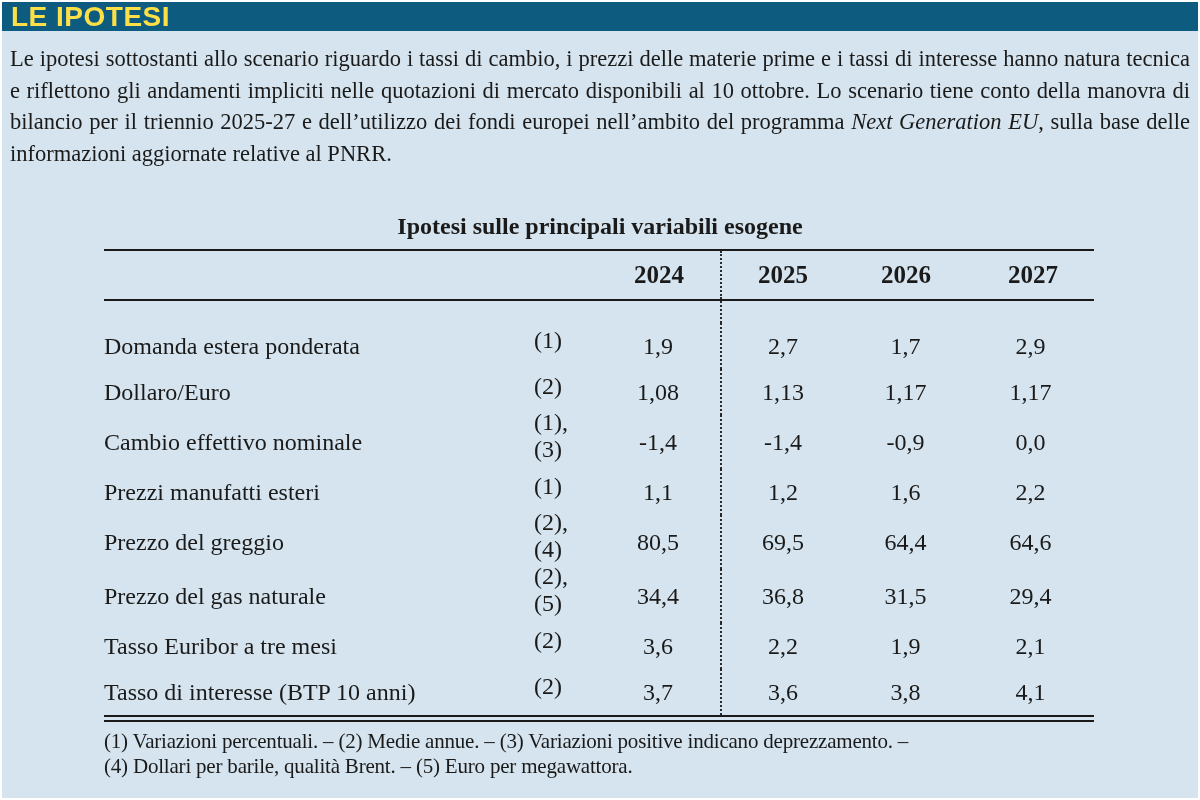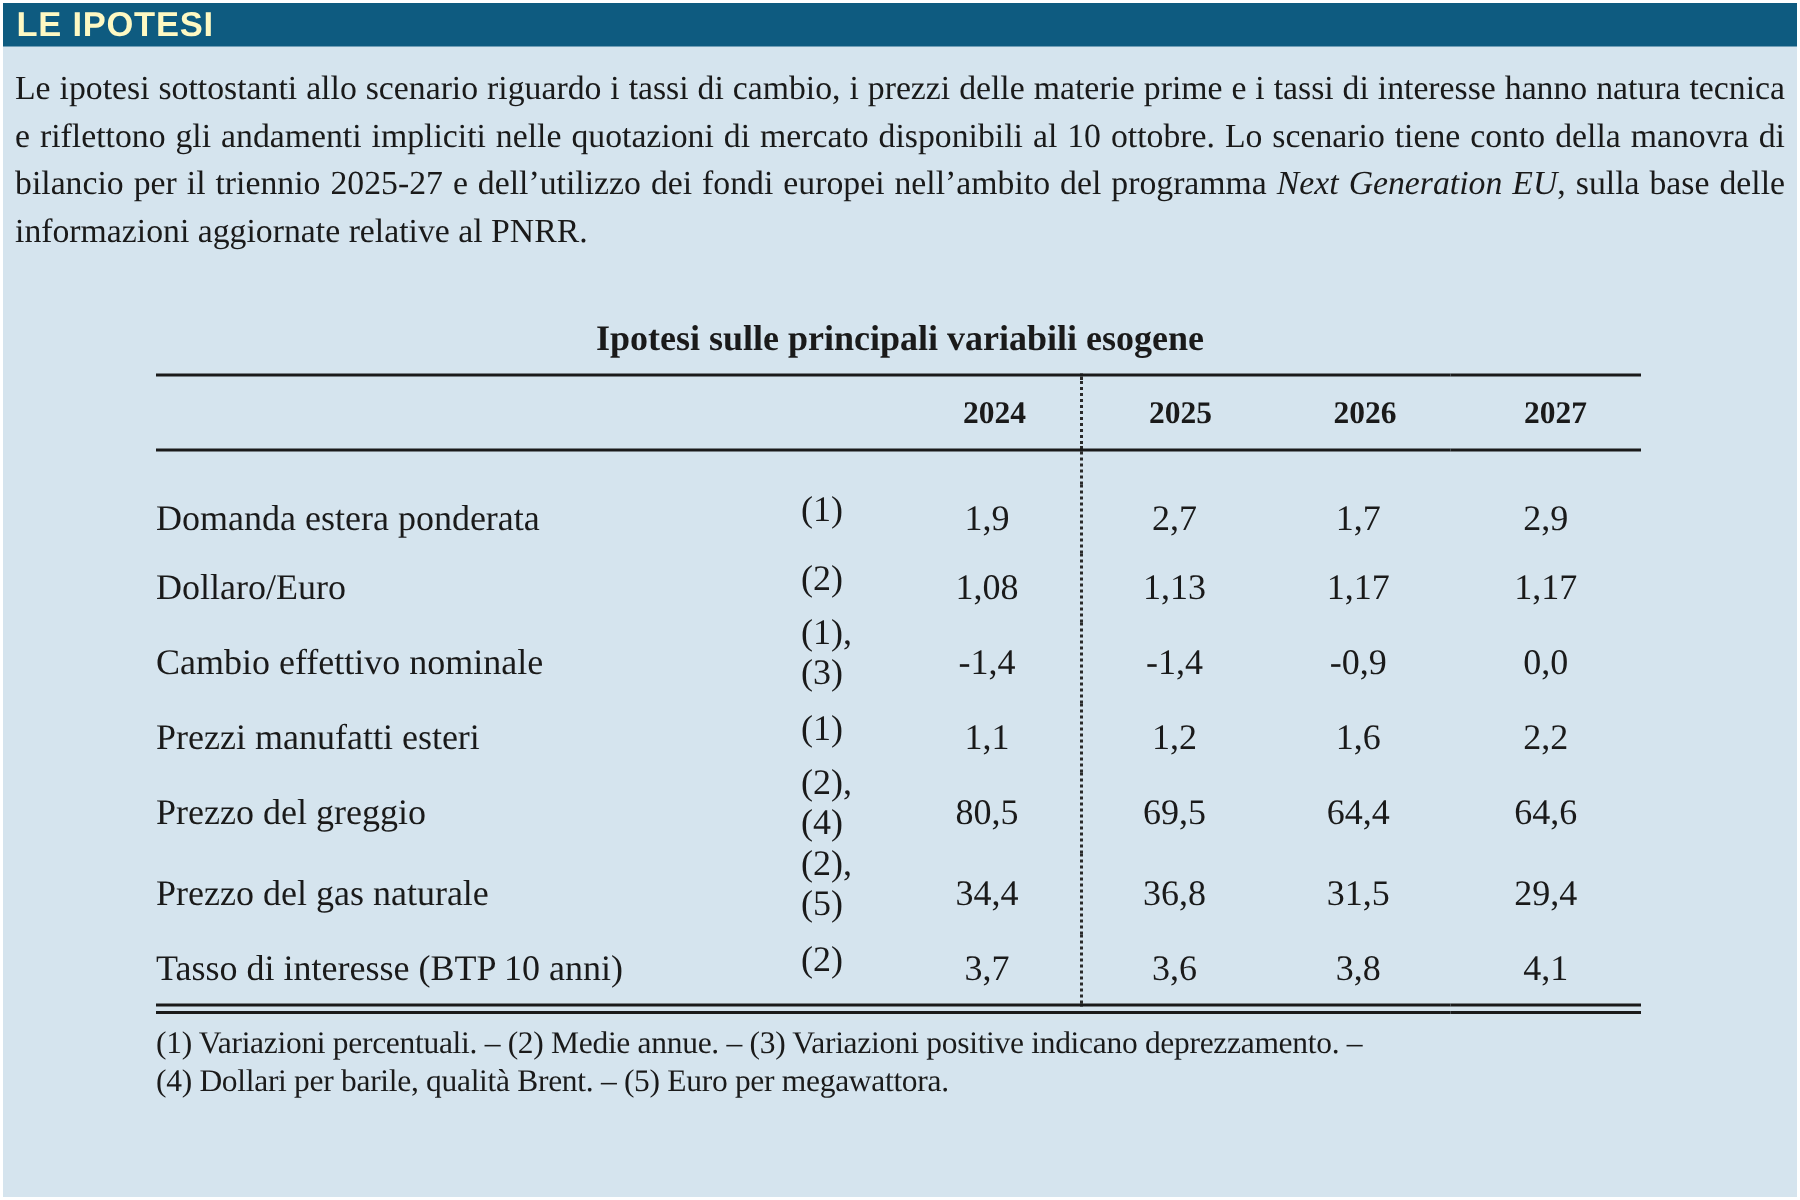--- a/index.html
+++ b/index.html
@@ -20,22 +20,22 @@
   .title-bar {
     height:29px;
     background:#0e5b80;
     display:flex;
     align-items:center;
     padding-left:9px;
   }
   .title-bar .bar-text {
     font-family:"Liberation Sans", sans-serif;
     font-weight:bold;
-    font-size:23px;
-    color:#fef9c3;
+    font-size:28px;
+    color:#fde047;
     letter-spacing:0.5px;
     text-align:center;
   }
   .intro {
     padding:12px 8px 0 8px;
     font-size:22.5px;
     line-height:31.5px;
     text-align:justify;
   }
   .intro .it { font-style:italic; }
@@ -54,21 +54,21 @@
     border-collapse:collapse;
     table-layout:fixed;
     border-top:2px solid #1a1a1a;
     border-bottom:7px double #1a1a1a;
   }
   table.assumptions thead tr {
     border-bottom:2px solid #1a1a1a;
   }
   table.assumptions th {
     height:48px;
-    font-size:21px;
+    font-size:25px;
     font-weight:bold;
     text-align:right;
     padding:0 36px 0 0;
     vertical-align:middle;
   }
   table.assumptions td {
     font-size:24px;
     vertical-align:middle;
     padding:0;
   }
@@ -172,20 +172,28 @@
         </tr>
         <tr class="data-row">
           <td class="lbl">Prezzo del gas naturale</td>
           <td class="note"><span>(2), (5)</span></td>
           <td class="num dot-r">34,4</td>
           <td class="num">36,8</td>
           <td class="num">31,5</td>
           <td class="num">29,4</td>
         </tr>
         <tr class="data-row">
+          <td class="lbl">Tasso Euribor a tre mesi</td>
+          <td class="note"><span>(2)</span></td>
+          <td class="num dot-r">3,6</td>
+          <td class="num">2,2</td>
+          <td class="num">1,9</td>
+          <td class="num">2,1</td>
+        </tr>
+        <tr class="data-row">
           <td class="lbl">Tasso di interesse (BTP 10 anni)</td>
           <td class="note"><span>(2)</span></td>
           <td class="num dot-r">3,7</td>
           <td class="num">3,6</td>
           <td class="num">3,8</td>
           <td class="num">4,1</td>
         </tr>
       </tbody>
     </table>
   </div>

